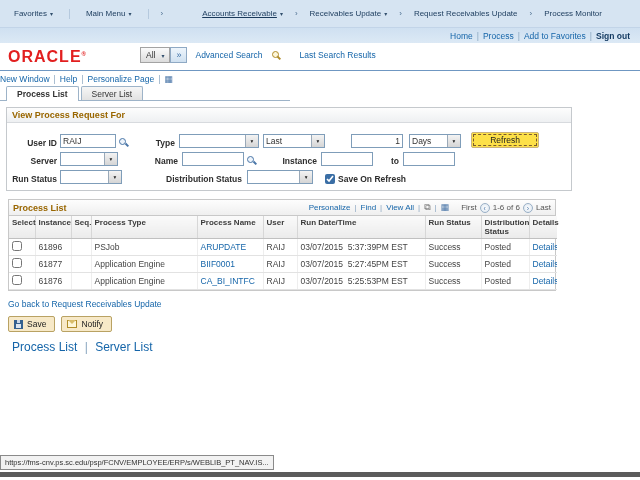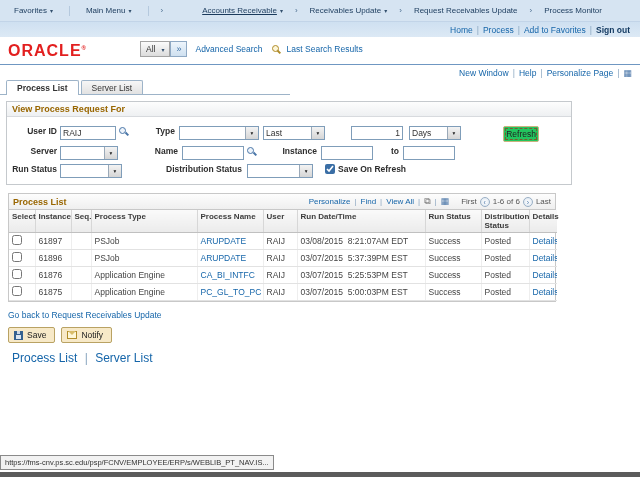--- a/index.html
+++ b/index.html
@@ -8,21 +8,21 @@
     font-family: "Liberation Sans", sans-serif;
     font-size: 8.5px; color:#333; background:#fff;
     position:relative; overflow:hidden;
   }
   a { text-decoration:none; cursor:pointer; }
   .lnk { color:#1565a9; }
   .sep { color:#8aa6c0; margin:0 4px; }
 
   
   .crumb-bar {
-    height:22px; background:#d6e4f2; border-bottom:1px solid #c2d4e8;
+    height:28px; background:#d6e4f2; border-bottom:1px solid #c2d4e8;
     display:flex; align-items:center; font-size:8px; color:#1a3a5c; padding:0 6px;
   }
   .crumb-item { display:inline-flex; align-items:center; gap:3px; padding:0 8px; cursor:pointer; }
   .crumb-item.u .lbl { text-decoration:underline;margin-left:27px; }
   .vsep { width:1px; height:10px; background:#b5c9de; margin:0 8px; }
   .crumb-sep { color:#4c6e90; margin:0 4px; font-size:8px; }
   .dd { font-size:6px; color:#33506e; }
 
   
   .welcome-bar {
@@ -59,58 +59,58 @@
   .mag::before { content:""; position:absolute; left:1px; top:1px; width:5px; height:5px;
     border:1.5px solid #4a76a8; border-radius:50%; background:#eef4fb; }
   .mag::after { content:""; position:absolute; left:6.5px; top:7px; width:4px; height:1.7px;
     background:#4a76a8; transform:rotate(45deg); }
   .mag.gold::before { border-color:#b08c2a; background:#fdf6d8; }
   .mag.gold::after { background:#b08c2a; }
 
   .blue-rule { height:1px; background:#6f97c2; }
 
   
-  .pagelinks { display:flex; justify-content:flex-end; align-items:center; gap:0;
+  .pagelinks { display:flex; justify-content:flex-start; align-items:center; gap:0;
     padding:3px 8px 1px 0; font-size:8.5px; }
   .grid-ico { color:#4a76a8; font-size:9px; line-height:1; }
 
   
   .tabstrip { display:flex; align-items:flex-end; padding-left:6px; width:290px;
     border-bottom:1px solid #9db3c8; height:16px; }
   .tab {
     border:1px solid #9db3c8; border-bottom:none; padding:2px 10px 1px;
     background:linear-gradient(#f6f6f6,#e2e2e2); font-size:8.5px; color:#333;
     margin-right:2px; cursor:pointer; border-radius:2px 2px 0 0;
   }
   .tab.active { background:#fff; font-weight:bold; position:relative; top:1px; padding-bottom:2px; }
 
   
   .groupbox { margin:6px 6px 0; width:566px; border:1px solid #c5c9cd; }
   .gb-title {
     background:linear-gradient(#fdfdfd,#eef0f2); border-bottom:1px solid #d7dade;
     color:#996600; font-weight:bold; font-size:9px; padding:2px 5px;
   }
   .gb-body { padding:5px 4px 6px; }
-  .frow { display:flex; align-items:flex-start; margin-top:4px; }
+  .frow { display:flex; align-items:flex-end; margin-top:4px; }
   .flabel { font-weight:bold; color:#2e2e2e; font-size:8.5px; text-align:right; }
   .tbox {
     height:14px; border:1px solid #7f9db9; font-family:"Liberation Sans",sans-serif;
     font-size:8.5px; padding:0 2px; color:#333;
   }
   .combo { height:14px; border:1px solid #7f9db9; background:#fff; display:inline-flex;
     align-items:center; cursor:pointer; }
   .combo .cval { flex:1; padding:0 2px; font-size:8.5px; }
   .combo .carr { width:13px; height:100%; border-left:1px solid #9aa9b8;
     background:linear-gradient(#f3f3f3,#d5d5d5); display:flex; align-items:center;
     justify-content:center; font-size:5.5px; color:#222; }
   .refresh-btn {
-    margin-left:auto; margin-right:28px; background:#22c55e; border:1px solid #c9b27e;
+    margin-left:auto; margin-right:28px; background:#fde047; border:1px solid #c9b27e;
     outline:1px dashed #7a5c2e; outline-offset:-3px; border-radius:2px;
     font-family:"Liberation Sans",sans-serif; font-size:8.5px; color:#222;
-    padding:2px 2px; cursor:pointer;
+    padding:2px 18px; cursor:pointer;
   }
   input[type=checkbox] { width:10px; height:10px; margin:0 3px 0 0; accent-color:#3a6ea5; }
 
   
   .grid { margin:8px 6px 0 8px; width:548px; border:1px solid #c8c8c8; }
   .grid-head { display:flex; align-items:center; background:linear-gradient(#fdfdfd,#efefef);
     border-bottom:1px solid #c8c8c8; padding:2px 4px; }
   .grid-title { color:#996600; font-weight:bold; font-size:9px; }
   .grid-tools { margin-left:auto; display:flex; align-items:center; font-size:8px; color:#555; }
   .pager-btn { width:10px; height:10px; border-radius:50%; border:1px solid #9ab0c6;
@@ -196,21 +196,21 @@
 <div class="masthead">
   <div class="logo"><span>ORACLE</span><sup>®</sup></div>
   <div class="searchwrap">
     <span class="scope">
       <span>All</span>
       <span class="dd">▾</span>
     </span>
     <button class="gobtn">»</button>
     <a class="lnk">Advanced Search</a>
     <span class="mag gold" style="margin-left:8px"></span>
-    <a class="lnk" style="margin-left:5px">Last Search Results</a>
+    <a class="lnk" style="margin-left:18px">Last Search Results</a>
   </div>
 </div>
 
 <div class="blue-rule"></div>
 
 
 <div class="pagelinks">
   <a class="lnk">New Window</a>
   <span class="sep">|</span>
   <a class="lnk">Help</a>
@@ -325,66 +325,54 @@
         <th>User</th>
         <th>Run Date/Time</th>
         <th>Run Status</th>
         <th style="white-space:normal">Distribution Status</th>
         <th>Details</th>
       </tr>
     </thead>
     <tbody>
       <tr>
         <td><input type="checkbox" style=""></td>
-        <td>61897</td>
+        <td>61896</td>
         <td></td>
         <td>PSJob</td>
         <td><a class="lnk">ARUPDATE</a></td>
         <td>RAIJ</td>
-        <td class="dt">03/08/2015  8:21:07AM EDT</td>
+        <td class="dt">03/07/2015  5:37:39PM EST</td>
         <td>Success</td>
         <td>Posted</td>
         <td><a class="lnk">Details</a></td>
       </tr>
       <tr>
         <td><input type="checkbox" style=""></td>
-        <td>61896</td>
+        <td>61877</td>
         <td></td>
-        <td>PSJob</td>
-        <td><a class="lnk">ARUPDATE</a></td>
+        <td>Application Engine</td>
+        <td><a class="lnk">BIIF0001</a></td>
         <td>RAIJ</td>
-        <td class="dt">03/07/2015  5:37:39PM EST</td>
+        <td class="dt">03/07/2015  5:27:45PM EST</td>
         <td>Success</td>
         <td>Posted</td>
         <td><a class="lnk">Details</a></td>
       </tr>
       <tr>
         <td><input type="checkbox" style=""></td>
         <td>61876</td>
         <td></td>
         <td>Application Engine</td>
         <td><a class="lnk">CA_BI_INTFC</a></td>
         <td>RAIJ</td>
         <td class="dt">03/07/2015  5:25:53PM EST</td>
         <td>Success</td>
         <td>Posted</td>
         <td><a class="lnk">Details</a></td>
       </tr>
-      <tr>
-        <td><input type="checkbox" style=""></td>
-        <td>61875</td>
-        <td></td>
-        <td>Application Engine</td>
-        <td><a class="lnk">PC_GL_TO_PC</a></td>
-        <td>RAIJ</td>
-        <td class="dt">03/07/2015  5:00:03PM EST</td>
-        <td>Success</td>
-        <td>Posted</td>
-        <td><a class="lnk">Details</a></td>
-      </tr>
     </tbody>
   </table>
 </div>
 
 
 <a class="lnk goback">Go back to Request Receivables Update</a>
 <div class="btnrow">
   <button class="psbtn">
     <span class="ico-disk"></span>
     <span>Save</span>

